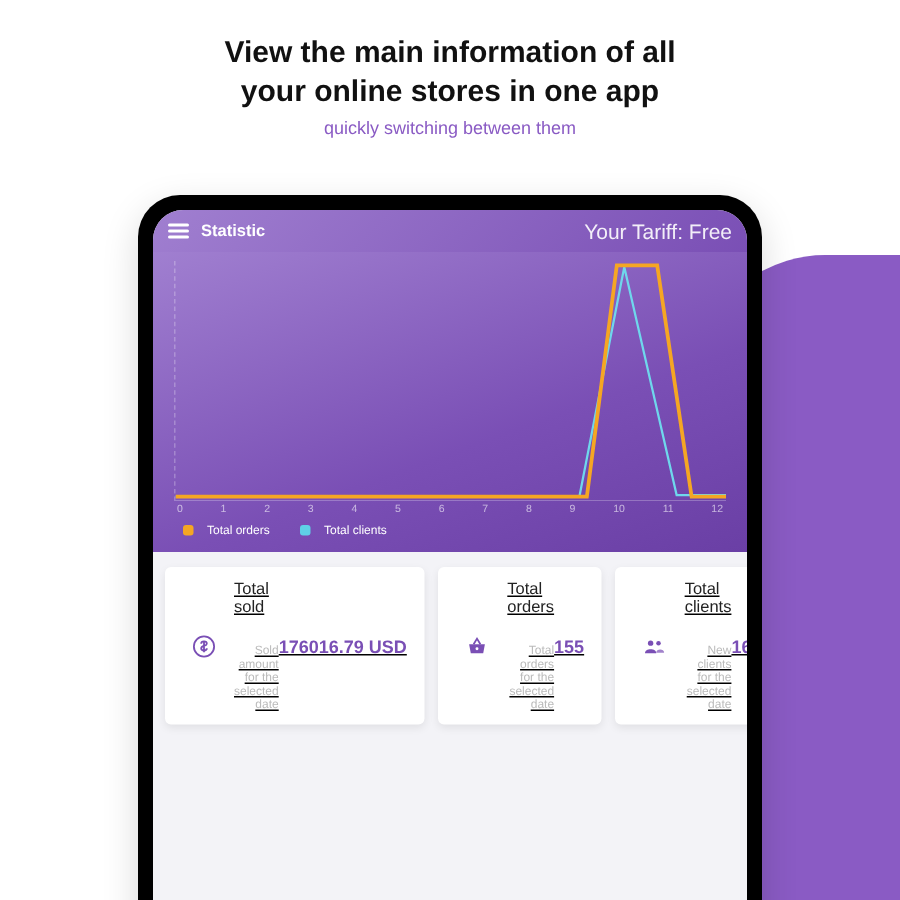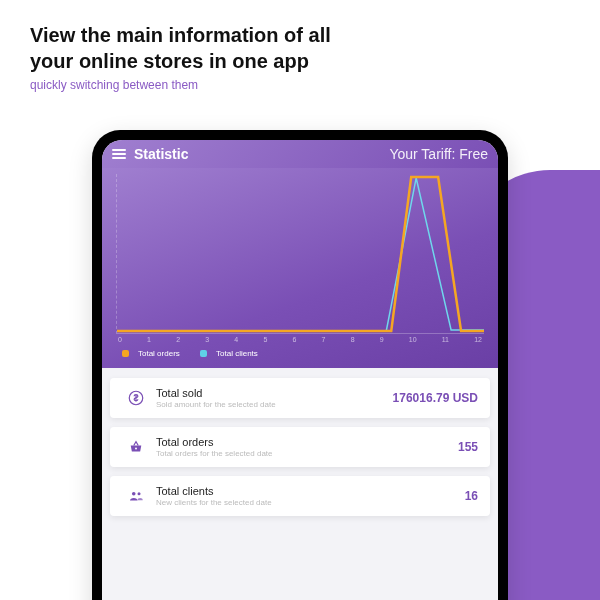--- a/index.html
+++ b/index.html
@@ -1,49 +1,49 @@
 <!DOCTYPE html>
 <html><head>
 <meta charset="utf-8">
 <style>
   * { box-sizing: border-box; margin: 0; padding: 0; }
   html, body { width: 600px; height: 600px; overflow: hidden; font-family: -apple-system, BlinkMacSystemFont, "Segoe UI", Arial, sans-serif; background: #fff; }
   .page { position: relative; width: 600px; height: 600px; }
   .bg-accent { position: absolute; right: 0; bottom: 0; width: 180px; height: 430px; background: #8a5bc4; border-top-left-radius: 130px 200px; }
-  .hero { position: relative; text-align: left; padding: 22px 30px 10px; }
+  .hero { position: relative; text-align: center; padding: 22px 30px 10px; }
   .hero h1 { font-size: 20px; font-weight: 700; color: #111; line-height: 1.3; }
   .hero .sub { margin-top: 4px; font-size: 12px; color: #8a5bc4; }
   .tablet { position: absolute; left: 92px; top: 130px; width: 416px; height: 520px; background: #000; border-radius: 28px; padding: 10px 10px 0 10px; box-shadow: 0 8px 24px rgba(0,0,0,.15); overflow: hidden; }
   .screen { width: 100%; height: 100%; background: #f3f3f7; border-radius: 20px; overflow: hidden; display: flex; flex-direction: column; }
   .topbar { background: linear-gradient(135deg,#a07fd0,#7a4fb5); color: #fff; padding: 6px 10px; display: flex; align-items: center; font-size: 11px; }
   .menu-icon { width: 14px; height: 10px; margin-right: 8px; display: inline-block; }
   .menu-icon span { display: block; height: 2px; background: #fff; margin-bottom: 2px; border-radius: 1px; }
-  .topbar .title { font-weight: 600; font-size: 14px; text-align: right; }
+  .topbar .title { font-weight: 600; font-size: 11px; text-align: right; }
   .topbar .spacer { flex: 1; }
   .tariff { font-size: 14px; opacity: .9; }
   .chart-area { background: linear-gradient(160deg,#a07fd0 0%, #7a4fb5 60%, #6a3fa5 100%); padding: 6px 14px 10px; color: #fff; }
   .sampler { text-align: center; font-size: 10px; margin-bottom: 4px; }
   .sampler .label { opacity: .85; margin-right: 8px; }
   .sampler .val { font-weight: 500; }
   .chevron { font-size: 8px; opacity: .8; margin-left: 3px; }
   .chart { position: relative; height: 160px; border-left: 1px dashed rgba(255,255,255,.25); border-bottom: 1px solid rgba(255,255,255,.25); }
   .chart svg { position: absolute; inset: 0; width: 100%; height: 100%; }
   .ticks { display: flex; justify-content: space-between; font-size: 7px; opacity: .6; margin-top: 2px; padding: 0 2px; }
   .legend { text-align: left; font-size: 8px; margin-top: 6px; }
   .legend span { margin: 0 6px; }
   .dot { display: inline-block; width: 7px; height: 7px; border-radius: 2px; vertical-align: middle; margin-right: 3px; }
   .dot.orange { background: #f5a623; }
   .dot.blue { background: #5fd0e6; }
-  .cards { padding: 10px 8px; display: flex; flex-direction: column; gap: 9px; }
+  .cards { padding: 10px 8px; display: flex; flex-direction: row; gap: 9px; text-decoration: underline; }
   .card { background: #fff; border-radius: 4px; box-shadow: 0 2px 6px rgba(0,0,0,.08); display: flex; align-items: center; padding: 9px 12px; }
   .card .icon { width: 28px; display: flex; justify-content: center; color: #7a4fb5; }
   .card .icon svg { width: 18px; height: 18px; }
   .card .meta { flex: 1; margin-left: 6px; }
   .card .t { font-size: 11px; color: #222; font-weight: 500; }
-  .card .d { font-size: 8px; color: #bbb; margin-top: 1px; }
+  .card .d { font-size: 8px; color: #bbb; margin-top: 18px; text-align: right; }
   .card .val { font-size: 12px; font-weight: 600; color: #7a4fb5; white-space: nowrap; }
 </style>
 </head>
 <body>
 
 <div class="page">
   <div class="bg-accent"></div>
 
   <div class="hero">
     <h1>

